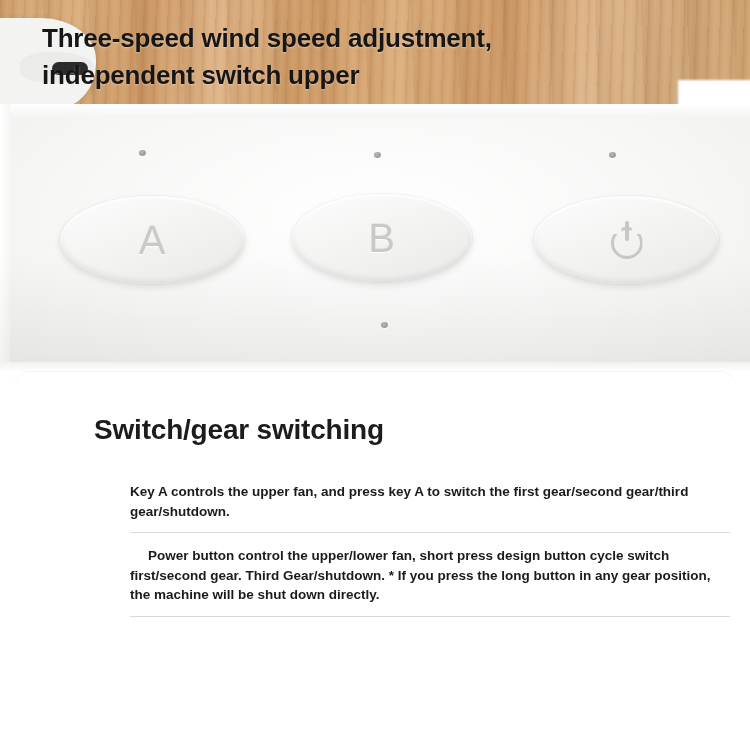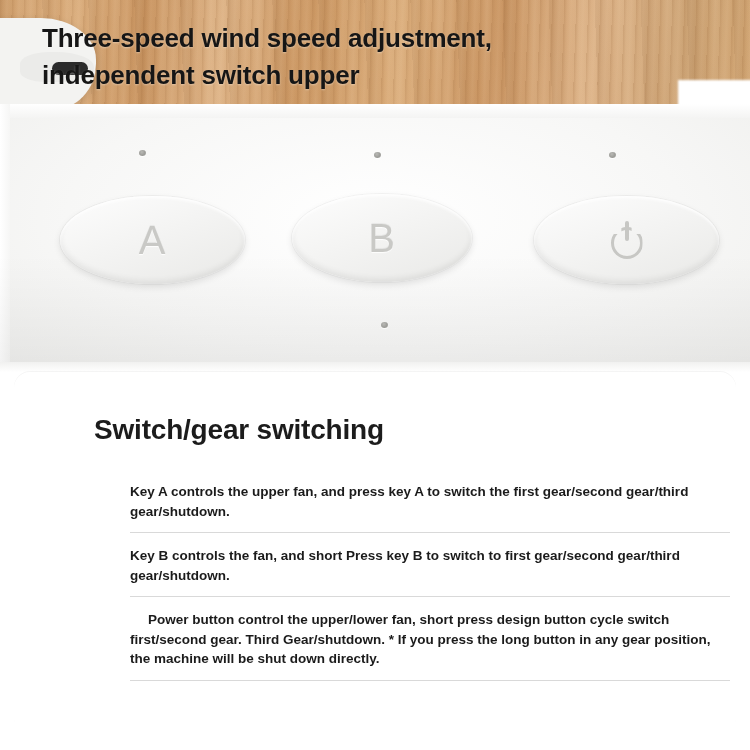--- a/index.html
+++ b/index.html
@@ -293,18 +293,17 @@
         <span class="ring"></span>
         <span class="bar"></span>
       </span>
     </div>
   </div>
 
   <div class="card">
     <div class="card-heading">Switch/gear switching</div>
     <div class="para-list">
       <div class="para">Key A controls the upper fan, and press key A to switch the first gear/second gear/third gear/shutdown.</div>
-      <div class="para">Key B controls the fan, and short Press key B to switch to first gear/second gear/third gear/shutdown.</div>
       <div class="para indent">Power button control the upper/lower fan, short press design button cycle switch first/second gear. Third Gear/shutdown. * If you press the long button in any gear position, the machine will be shut down directly.</div>
     </div>
   </div>
 
 </div>
 
 </body></html>

